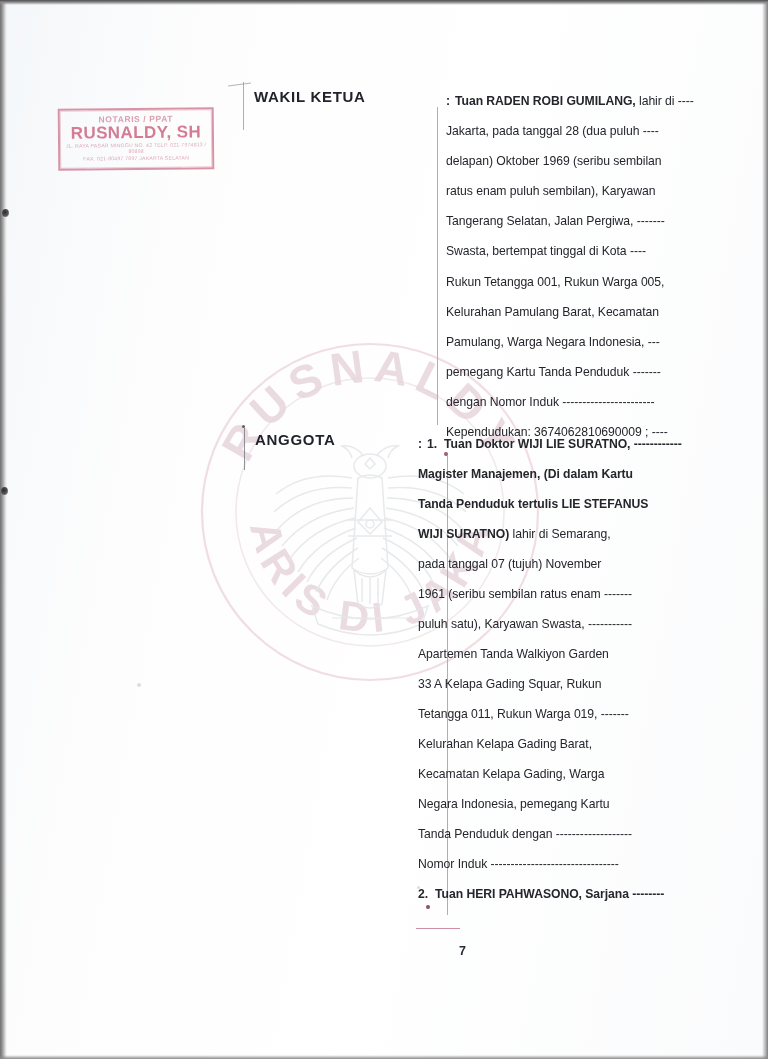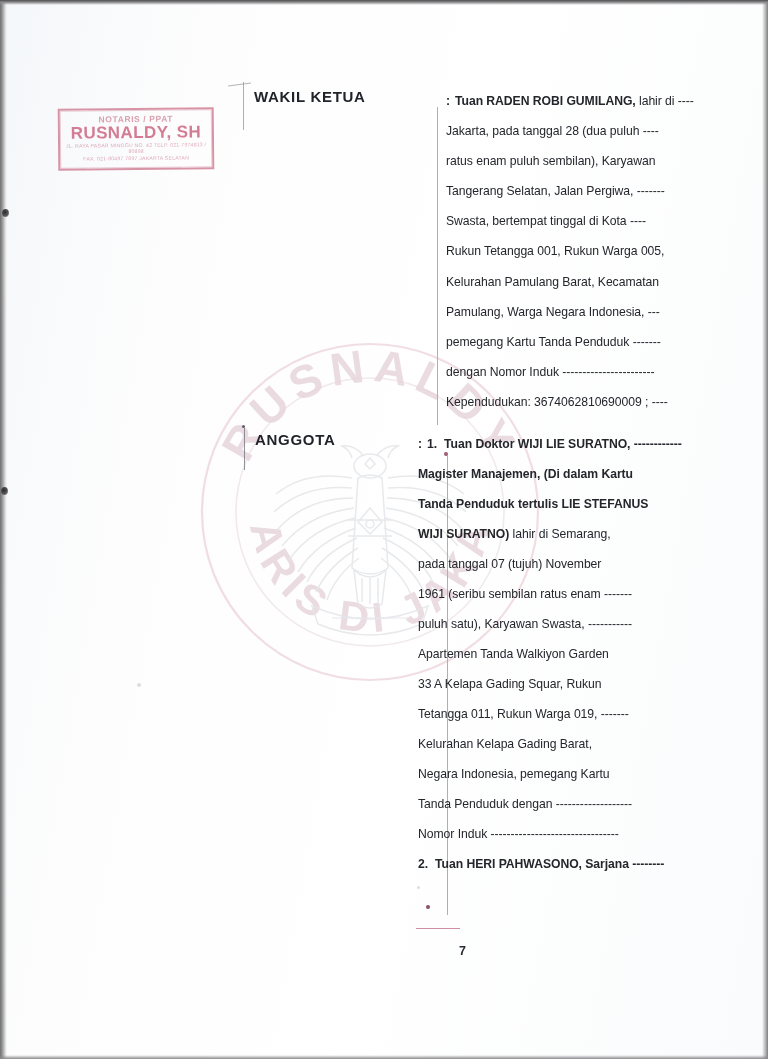--- a/index.html
+++ b/index.html
@@ -322,20 +322,21 @@
 
   <div class="label wakil">WAKIL KETUA</div>
 
   <div class="label anggota">ANGGOTA</div>
 
   <div class="col first">
     <div class="ln">
       <span class="b colon">:</span><span class="b">Tuan RADEN ROBI GUMILANG,</span><span> lahir di  ----</span>
     </div>
     <div class="ln">Jakarta, pada tanggal 28 (dua puluh ----</div>
+    <div class="ln">delapan) Oktober 1969 (seribu sembilan</div>
     <div class="ln">ratus enam puluh sembilan), Karyawan</div>
     <div class="ln">Tangerang Selatan, Jalan Pergiwa, -------</div>
     <div class="ln">Swasta, bertempat tinggal di Kota ----</div>
     <div class="ln">Rukun Tetangga 001, Rukun Warga 005,</div>
     <div class="ln">Kelurahan Pamulang Barat, Kecamatan</div>
     <div class="ln">Pamulang, Warga Negara  Indonesia, ---</div>
     <div class="ln">pemegang Kartu Tanda Penduduk -------</div>
     <div class="ln">dengan Nomor Induk -----------------------</div>
     <div class="ln">Kependudukan: 3674062810690009 ; ----</div>
   </div>
@@ -349,20 +350,21 @@
     <div class="ln">
       <span class="b">WIJI  SURATNO)</span><span> lahir di   Semarang,</span>
     </div>
     <div class="ln">pada  tanggal  07  (tujuh)  November</div>
     <div class="ln">1961 (seribu sembilan ratus enam -------</div>
     <div class="ln">puluh satu), Karyawan Swasta, -----------</div>
     <div class="ln">Apartemen Tanda Walkiyon Garden</div>
     <div class="ln">33 A Kelapa Gading Squar, Rukun</div>
     <div class="ln">Tetangga 011,  Rukun Warga 019, -------</div>
     <div class="ln">Kelurahan   Kelapa   Gading   Barat,</div>
+    <div class="ln">Kecamatan  Kelapa  Gading,  Warga</div>
     <div class="ln">Negara  Indonesia,  pemegang  Kartu</div>
     <div class="ln">Tanda Penduduk dengan -------------------</div>
     <div class="ln">Nomor Induk  --------------------------------</div>
     <div class="ln">
       <span class="num">2.</span><span class="b">Tuan HERI PAHWASONO, Sarjana --------</span>
     </div>
   </div>
 
   <div class="pageno">7</div>
 

